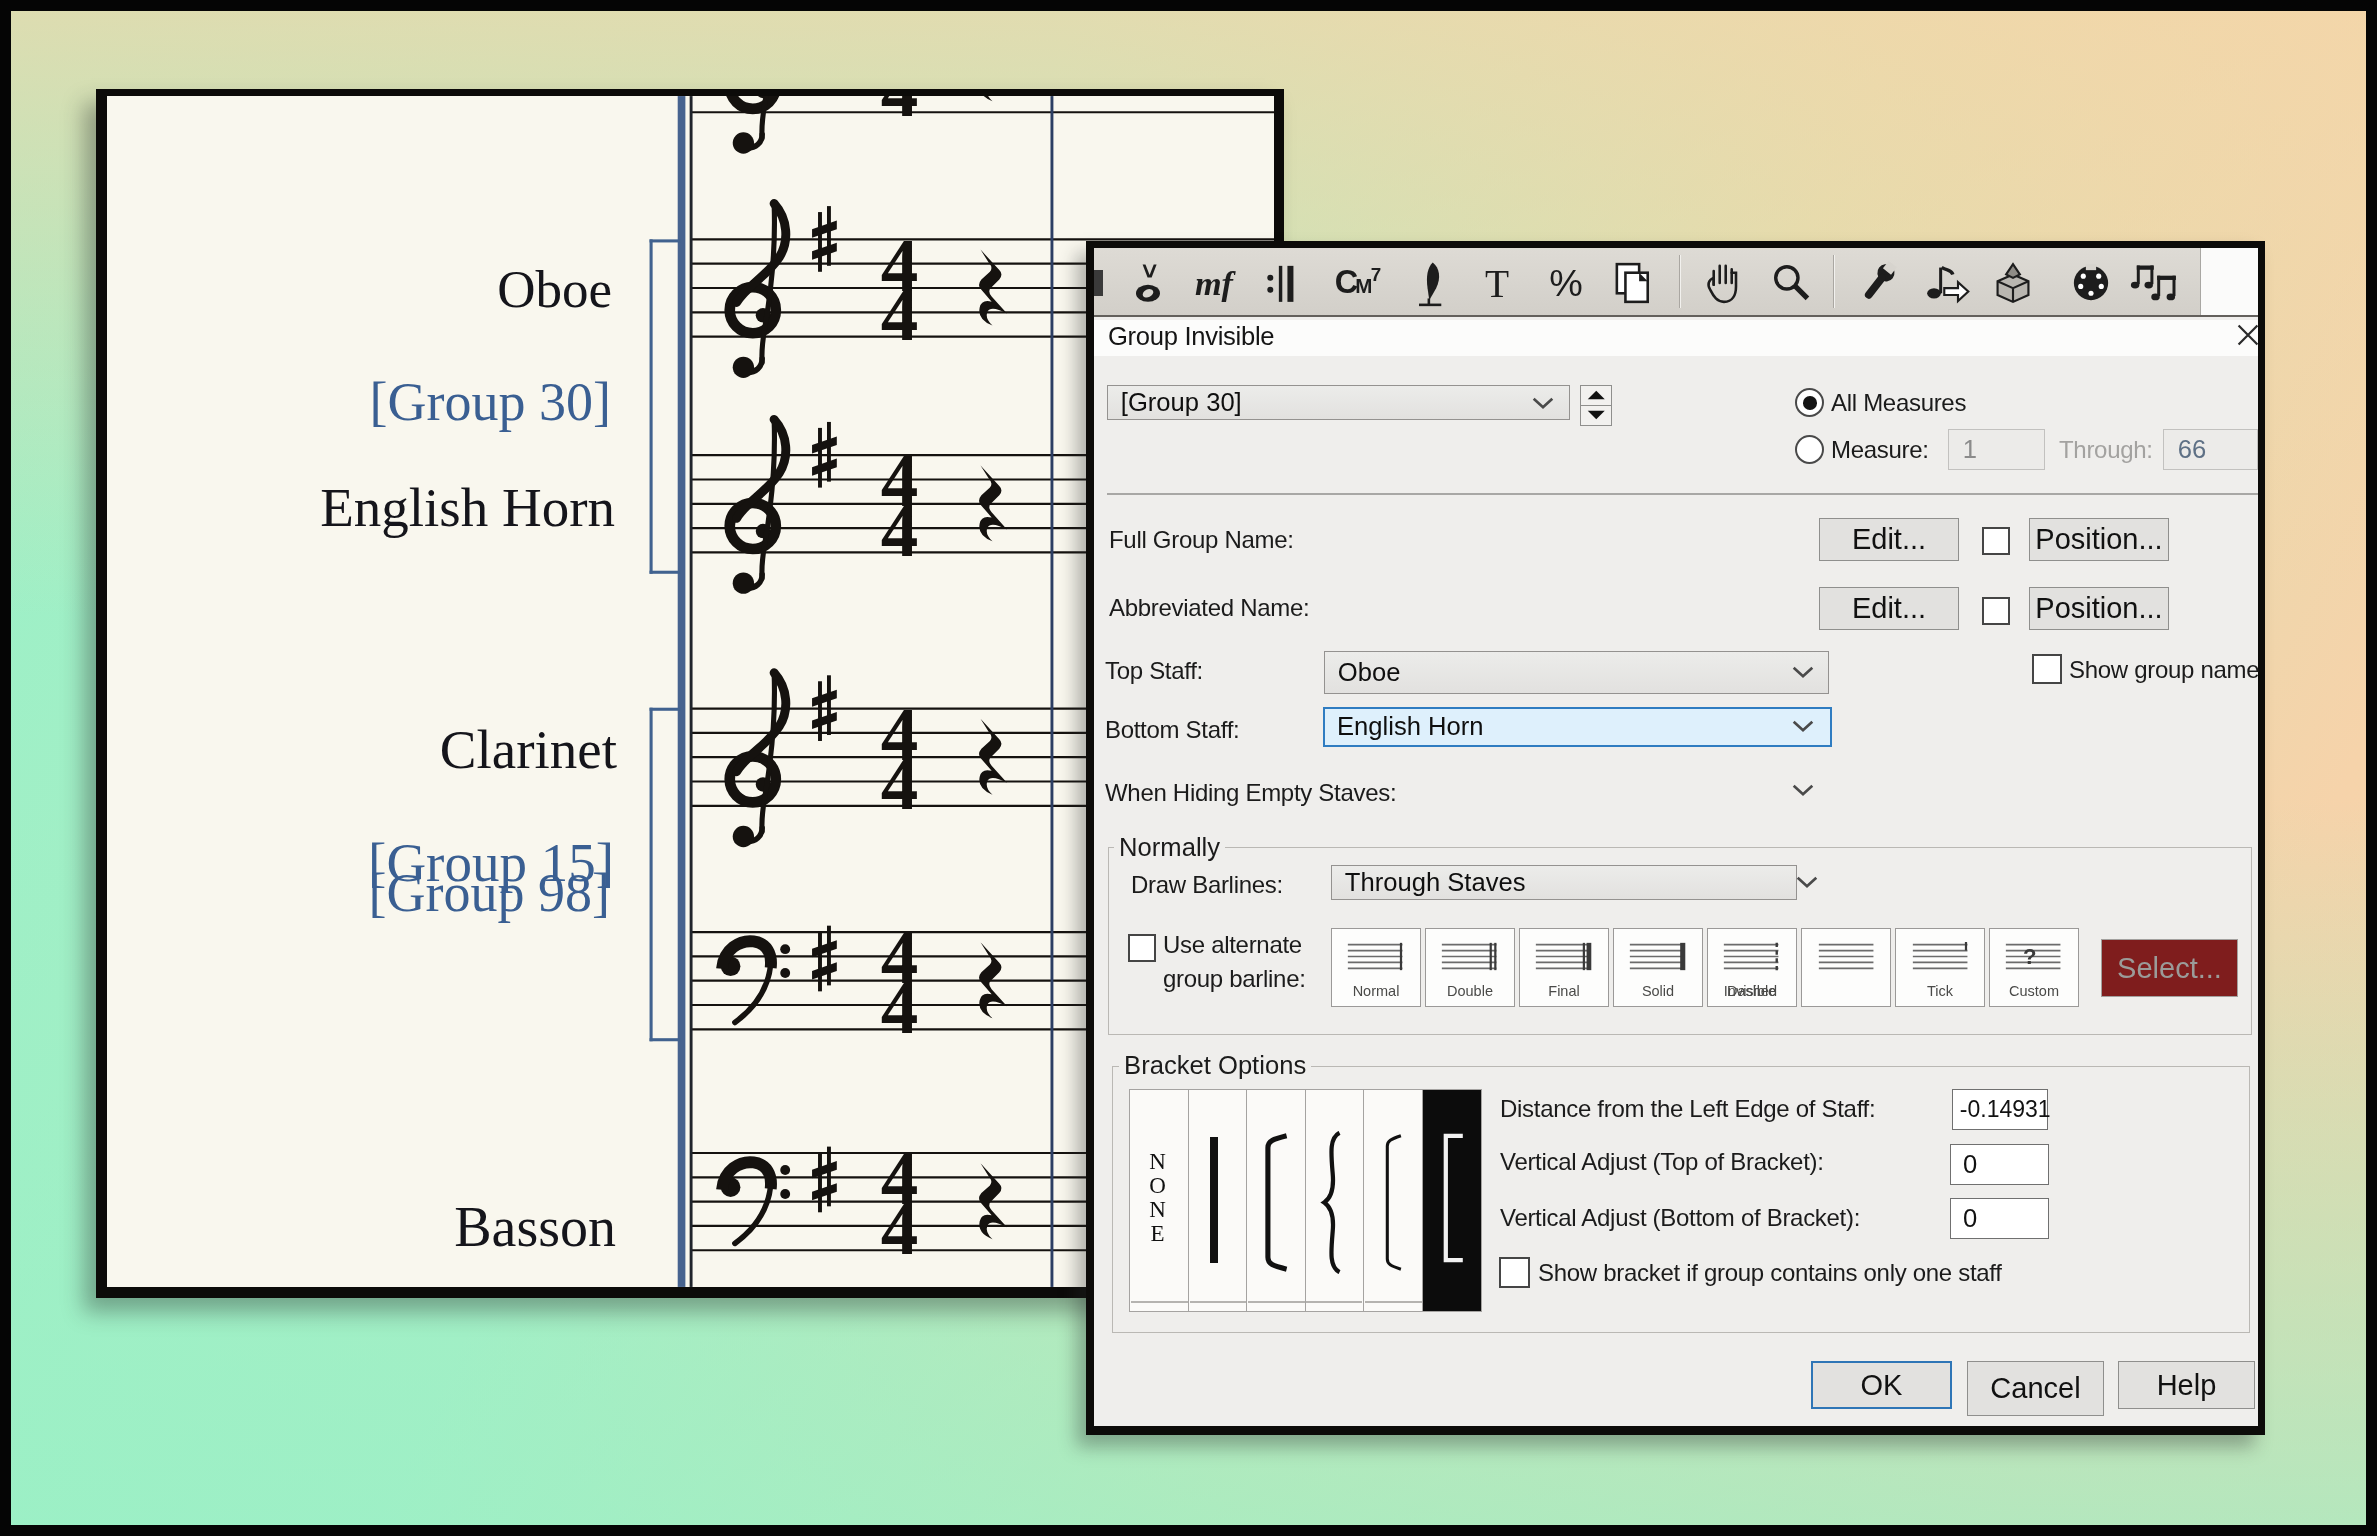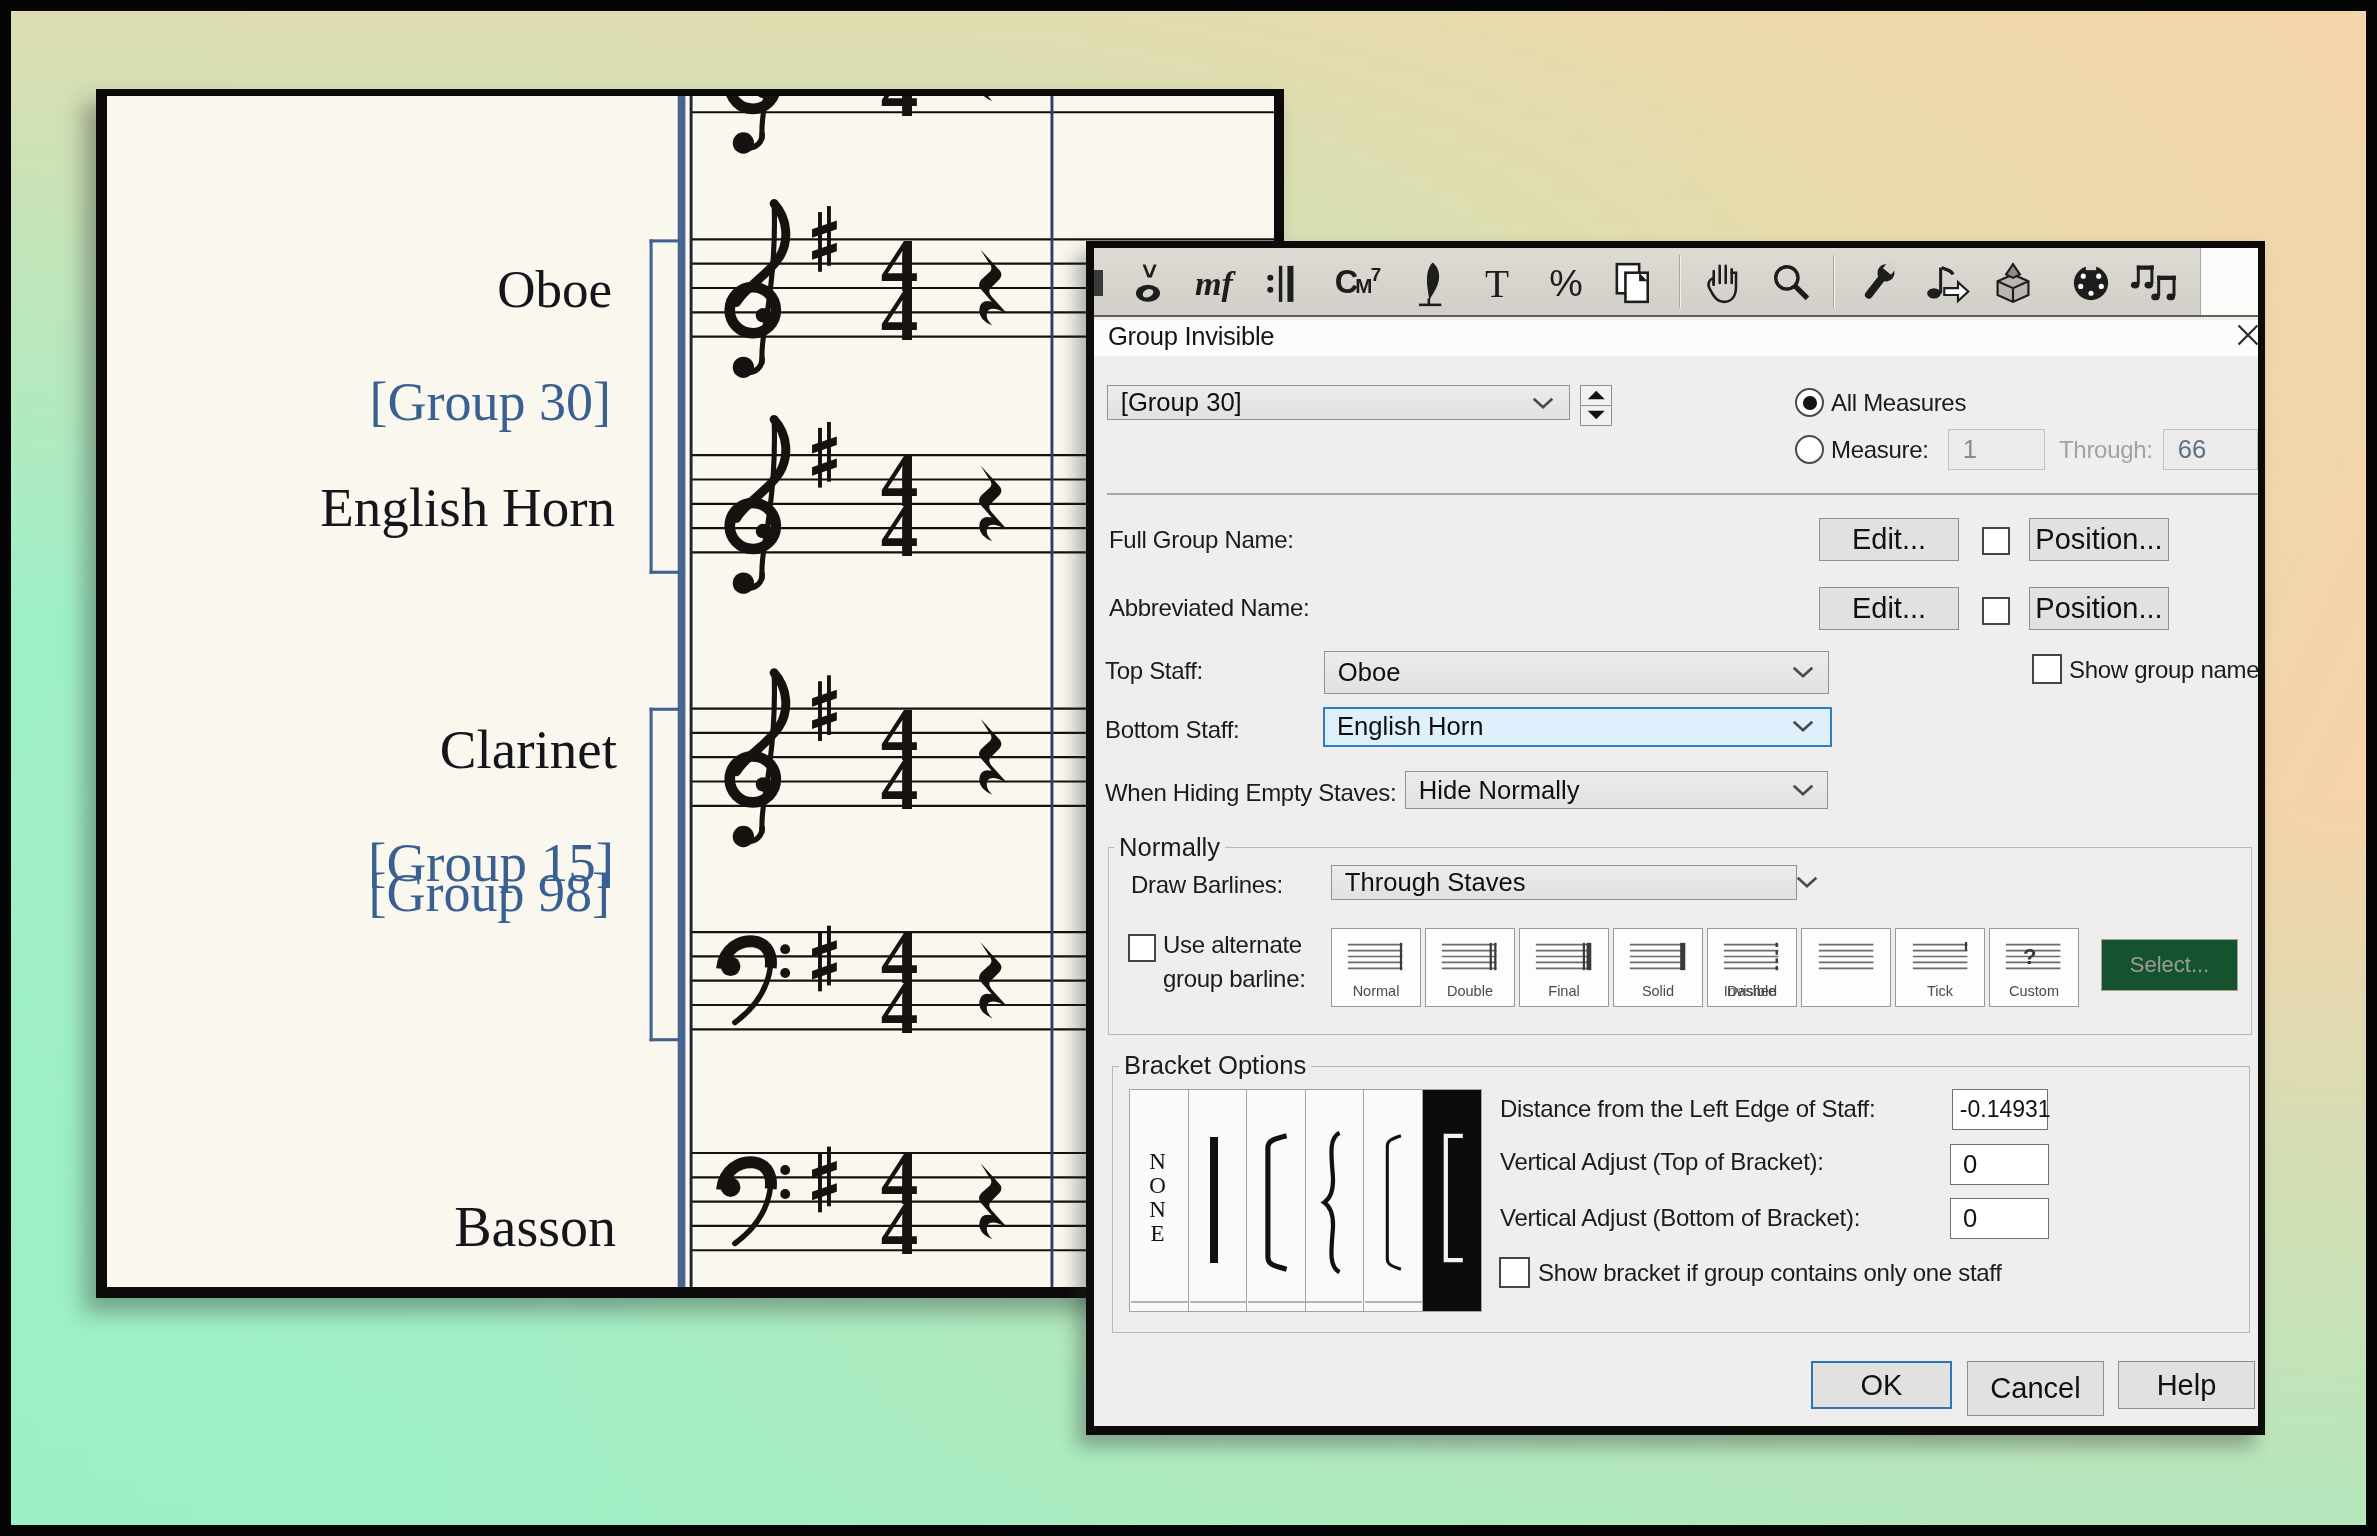--- a/index.html
+++ b/index.html
@@ -309,21 +309,20 @@
       <path d="M2,2 L13,12 L24,2" stroke="#4a4a4a" stroke-width="3.2" fill="none"></path>
     </svg>
 <div class="cb" style="left:2032px;top:654px;width:30px;height:30px"></div>
 <div class="lbl" style="left:2069px;top:654px">Show group name</div>
 <div class="lbl" style="left:1105px;top:714px">Bottom Staff:</div>
 <div class="abs" style="left:1323px;top:707px;width:509px;height:40px;background:#def0fc;border:2.6px solid #2f7cc1;font-size:25.6px;color:#0f0f0f;line-height:35px;padding-left:12px">English Horn</div>
 <svg class="chev" style="left:1792px;top:720px" viewBox="0 0 26 15">
       <path d="M2,2 L13,12 L24,2" stroke="#4a4a4a" stroke-width="3.2" fill="none"></path>
     </svg>
 <div class="lbl" style="left:1105px;top:777px">When Hiding Empty Staves:</div>
-<div class="dd" style="left:1405px;top:771px;width:423px;height:38px">Hide Normally</div>
 <svg class="chev" style="left:1792px;top:784px" viewBox="0 0 26 15">
       <path d="M2,2 L13,12 L24,2" stroke="#4a4a4a" stroke-width="3.2" fill="none"></path>
     </svg>
 <div class="gbox" style="left:1108px;top:847px;width:1144px;height:188px"></div>
 <div class="glab" style="left:1114px;top:834px">Normally</div>
 <div class="lbl" style="left:1131px;top:869px">Draw Barlines:</div>
 <div class="dd" style="left:1331px;top:865px;width:466px;height:35px">Through Staves</div>
 <svg class="chev" style="left:1796px;top:876px" viewBox="0 0 26 15">
       <path d="M2,2 L13,12 L24,2" stroke="#4a4a4a" stroke-width="3.2" fill="none"></path>
     </svg>
@@ -403,21 +402,21 @@
 <div class="abs" style="left:1989px;top:928px;width:90px;height:79px;background:#fdfdfc;border:1.7px solid #9b9998"></div>
 <svg class="abs" style="left:2005px;top:941px" width="58" height="31" viewBox="-1 -1 68 36">
       <line x1="0" y1="3" x2="64" y2="3" stroke="#6b6b6b" stroke-width="2"></line>
       <line x1="0" y1="10" x2="64" y2="10" stroke="#6b6b6b" stroke-width="2"></line>
       <line x1="0" y1="17" x2="64" y2="17" stroke="#6b6b6b" stroke-width="2"></line>
       <line x1="0" y1="24" x2="64" y2="24" stroke="#6b6b6b" stroke-width="2"></line>
       <line x1="0" y1="31" x2="64" y2="31" stroke="#6b6b6b" stroke-width="2"></line>
       <text x="28" y="26" font-size="26" font-weight="bold" text-anchor="middle" fill="#3a3a3a">?</text>
     </svg>
 <div class="abs" style="left:1989px;top:983px;width:90px;text-align:center;font-size:14.5px;color:#4a4a48">Custom</div>
-<div class="abs" style="left:2101px;top:939px;width:137px;height:52px;background:#14532d;border:1.7px solid #a2a09e;display:flex;align-items:center;justify-content:center;font-size:22px;color:#9b9b99">Select...</div>
+<div class="abs" style="left:2101px;top:939px;width:137px;height:58px;background:#7f1d1d;border:1.7px solid #a2a09e;display:flex;align-items:center;justify-content:center;font-size:29px;color:#9b9b99">Select...</div>
 <div class="gbox" style="left:1112px;top:1066px;width:1138px;height:267px"></div>
 <div class="glab" style="left:1119px;top:1052px">Bracket Options</div>
 <div class="abs" style="left:1129px;top:1089px;width:61px;height:223px;background:#fbfaf8;border:1.7px solid #a5a3a1"></div>
 <div class="abs" style="left:1131px;top:1301px;width:57px;height:1.7px;background:#b5b3b0"></div>
 <div class="abs" style="left:1188px;top:1089px;width:60px;height:223px;background:#fbfaf8;border:1.7px solid #a5a3a1"></div>
 <div class="abs" style="left:1190px;top:1301px;width:56px;height:1.7px;background:#b5b3b0"></div>
 <div class="abs" style="left:1246px;top:1089px;width:61px;height:223px;background:#fbfaf8;border:1.7px solid #a5a3a1"></div>
 <div class="abs" style="left:1248px;top:1301px;width:57px;height:1.7px;background:#b5b3b0"></div>
 <div class="abs" style="left:1305px;top:1089px;width:60px;height:223px;background:#fbfaf8;border:1.7px solid #a5a3a1"></div>
 <div class="abs" style="left:1306px;top:1301px;width:56px;height:1.7px;background:#b5b3b0"></div>

